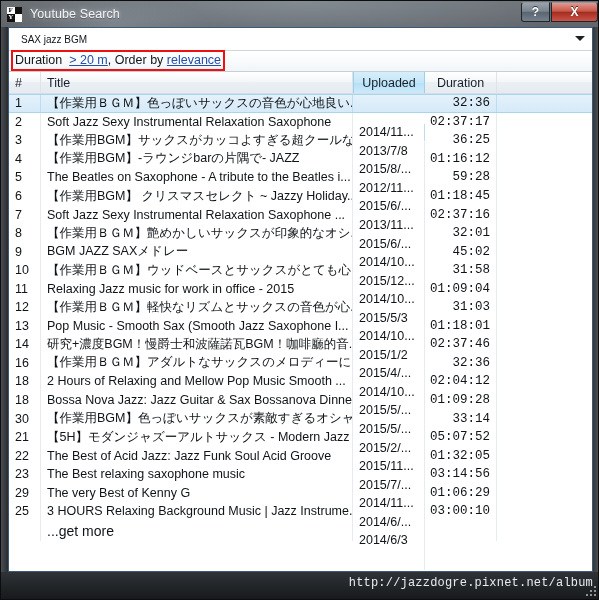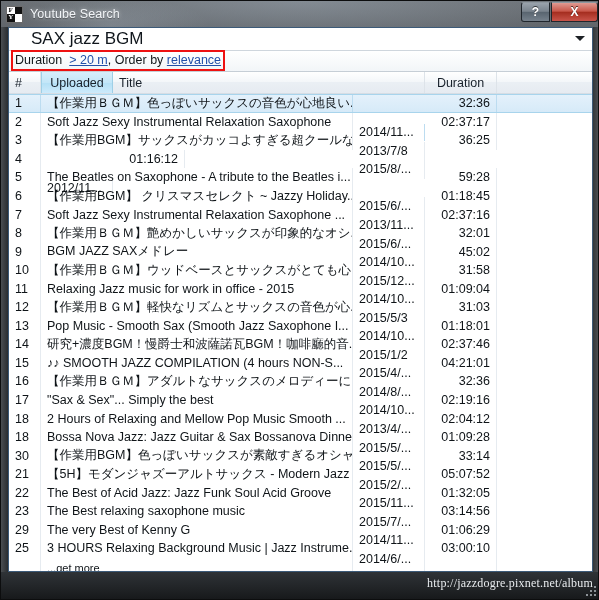--- a/index.html
+++ b/index.html
@@ -127,22 +127,22 @@
 
   .search-row {
     position: relative;
     height: 22px;
     border-bottom: 1px solid #cfd6dd;
     background: #ffffff;
     display: flex;
     align-items: center;
   }
   .search-value {
-    padding-left: 22px;
-    font-size: 17px;
+    padding-left: 12px;
+    font-size: 10px;
     color: #10161c;
     white-space: nowrap;
   }
   .combo-arrow {
     position: absolute;
     right: 7px;
     top: 8px;
     width: 0; height: 0;
     border-left: 5px solid transparent;
     border-right: 5px solid transparent;
@@ -233,46 +233,46 @@
     height: 100%;
     border-right: 1px solid #e6ebf0;
     padding: 0 6px;
     white-space: nowrap;
     overflow: hidden;
   }
   .tr.selected .td { border-right-color: #bcdcf0; }
   .td.c-num   { width: 32px; }
   .td.c-title { width: 312px; }
   .td.c-up    { width: 72px; justify-content: flex-start; margin-top: 29px; }
-  .td.c-dur   { width: 72px; justify-content: flex-end; }
+  .td.c-dur   { width: 72px; justify-content: flex-end; font-family: Liberation Mono, monospace; }
   .td.c-pad   { flex: 1; border-right: none; }
 
   .getmore-row {
     display: flex;
     height: 20px;
-    font-size: 11px;
+    font-size: 14px;
     color: #0f1418;
   }
   .getmore-row .td.c-num { width: 32px; }
   .getmore-row .td.c-title { width: 312px; }
 
   
   .statusbar {
     position: absolute;
     left: 0;
     bottom: 0;
     width: 599px;
     height: 27px;
     background: linear-gradient(to bottom, #2f3337 0%, #222528 55%, #17191b 100%);
   }
   .status-url {
     position: absolute;
     right: 7px;
     top: 4px;
-    font-family: Liberation Serif, serif;
+    font-family: Liberation Mono, monospace;
     font-size: 12px;
     color: #e9ecef;
     letter-spacing: 0.2px;
     white-space: nowrap;
   }
   .resize-grip {
     position: absolute;
     right: 3px;
     bottom: 2px;
     width: 12px;
@@ -325,22 +325,22 @@
       <div class="filter-text">
         <span>Duration</span>
         <span>&nbsp;</span><a href="#">&gt; 20 m</a><span>, </span><span>Order by</span><span>&nbsp;</span><a href="#">relevance</a>
       </div>
       <div class="red-box"></div>
     </div>
 
     <div class="table">
       <div class="thead">
         <div class="th col-num">#</div>
+        <div class="th col-title">Title</div>
         <div class="th col-up hl">Uploaded</div>
-        <div class="th col-title">Title</div>
         <div class="th col-dur">Duration</div>
         <div class="th col-pad"></div>
       </div>
       <div class="tbody" id="tbody">
           <div class="tr selected">
             <div class="td c-num">1</div>
             <div class="td c-title">【作業用ＢＧＭ】色っぽいサックスの音色が心地良い...</div>
             <div class="td c-up">2014/11...</div>
             <div class="td c-dur">32:36</div>
             <div class="td c-pad"></div>
@@ -354,20 +354,21 @@
           </div>
           <div class="tr">
             <div class="td c-num">3</div>
             <div class="td c-title">【作業用BGM】サックスがカッコよすぎる超クールな...</div>
             <div class="td c-up">2015/8/...</div>
             <div class="td c-dur">36:25</div>
             <div class="td c-pad"></div>
           </div>
           <div class="tr">
             <div class="td c-num">4</div>
+            <div class="td c-title">【作業用BGM】-ラウンジbarの片隅で- JAZZ</div>
             <div class="td c-up">2012/11...</div>
             <div class="td c-dur">01:16:12</div>
             <div class="td c-pad"></div>
           </div>
           <div class="tr">
             <div class="td c-num">5</div>
             <div class="td c-title">The Beatles on Saxophone - A tribute to the Beatles i...</div>
             <div class="td c-up">2015/6/...</div>
             <div class="td c-dur">59:28</div>
             <div class="td c-pad"></div>
@@ -429,38 +430,24 @@
             <div class="td c-pad"></div>
           </div>
           <div class="tr">
             <div class="td c-num">14</div>
             <div class="td c-title">研究+濃度BGM！慢爵士和波薩諾瓦BGM！咖啡廳的音...</div>
             <div class="td c-up">2015/4/...</div>
             <div class="td c-dur">02:37:46</div>
             <div class="td c-pad"></div>
           </div>
           <div class="tr">
-            <div class="td c-num">15</div>
-            <div class="td c-title">♪♪ SMOOTH JAZZ COMPILATION (4 hours NON-S...</div>
-            <div class="td c-up">2014/8/...</div>
-            <div class="td c-dur">04:21:01</div>
-            <div class="td c-pad"></div>
-          </div>
-          <div class="tr">
             <div class="td c-num">16</div>
             <div class="td c-title">【作業用ＢＧＭ】アダルトなサックスのメロディーに...</div>
             <div class="td c-up">2014/10...</div>
             <div class="td c-dur">32:36</div>
-            <div class="td c-pad"></div>
-          </div>
-          <div class="tr">
-            <div class="td c-num">17</div>
-            <div class="td c-title">"Sax &amp; Sex"... Simply the best</div>
-            <div class="td c-up">2013/4/...</div>
-            <div class="td c-dur">02:19:16</div>
             <div class="td c-pad"></div>
           </div>
           <div class="tr">
             <div class="td c-num">18</div>
             <div class="td c-title">2 Hours of Relaxing and Mellow Pop Music Smooth ...</div>
             <div class="td c-up">2015/5/...</div>
             <div class="td c-dur">02:04:12</div>
             <div class="td c-pad"></div>
           </div>
           <div class="tr">

